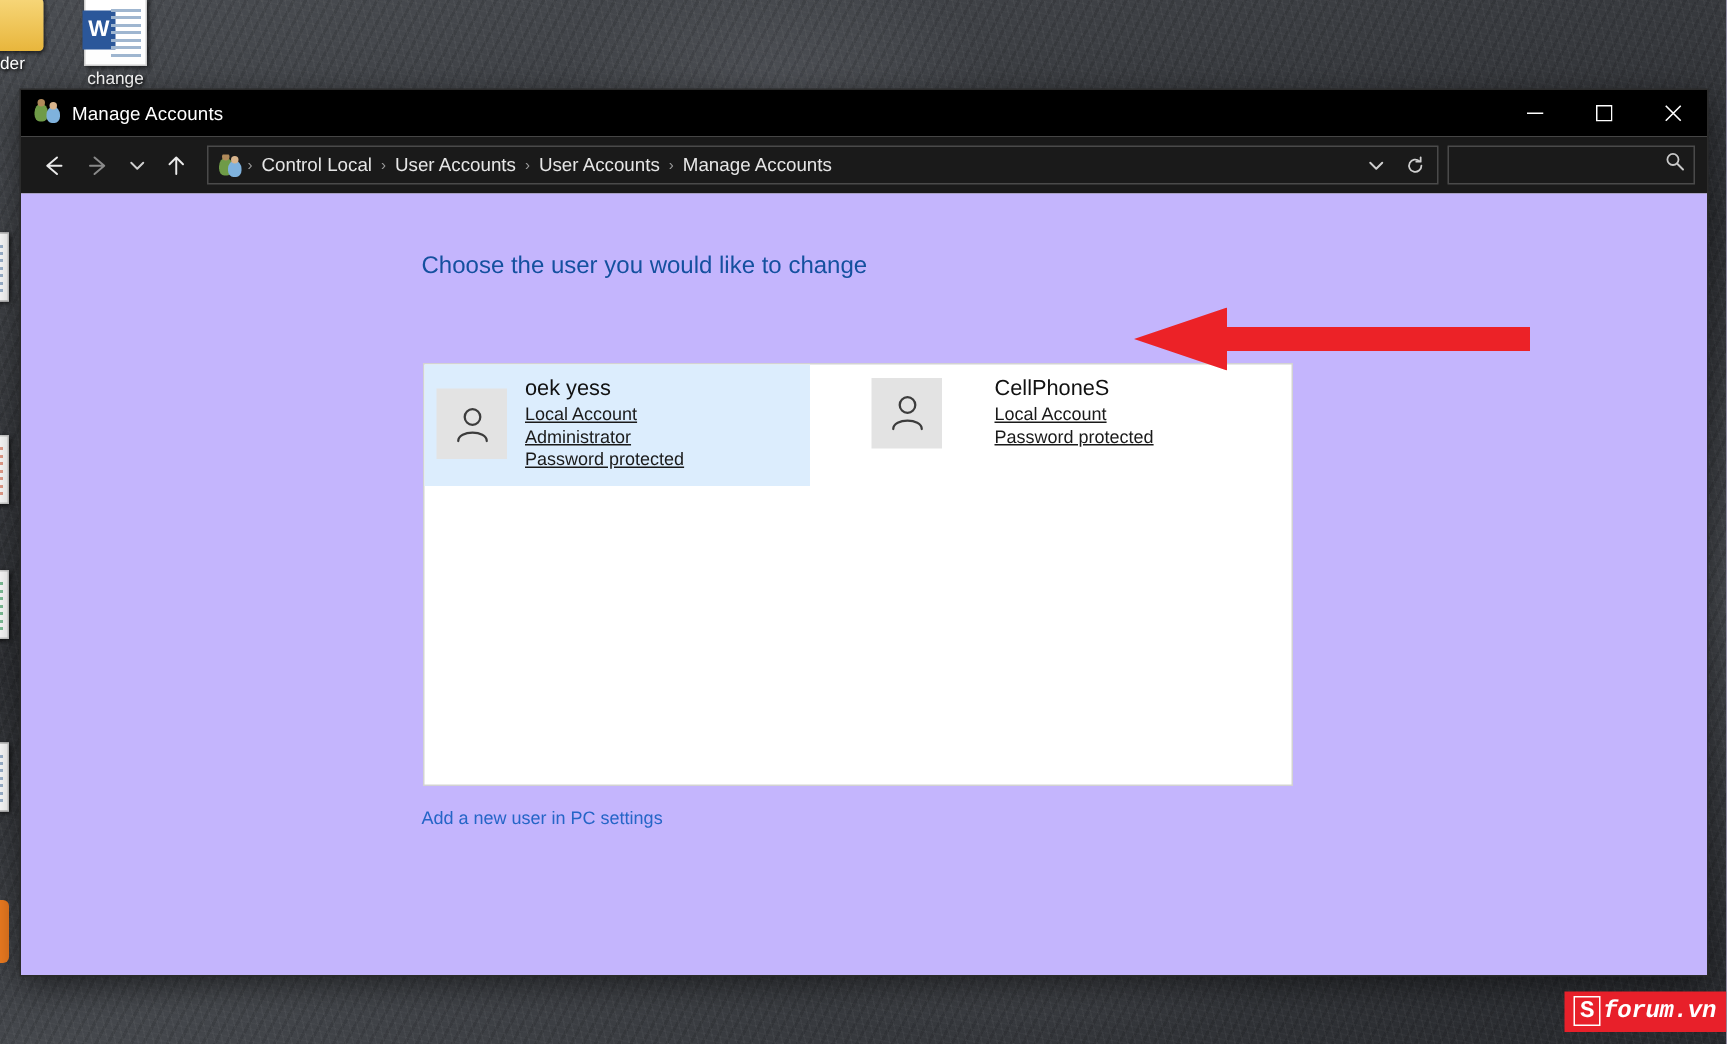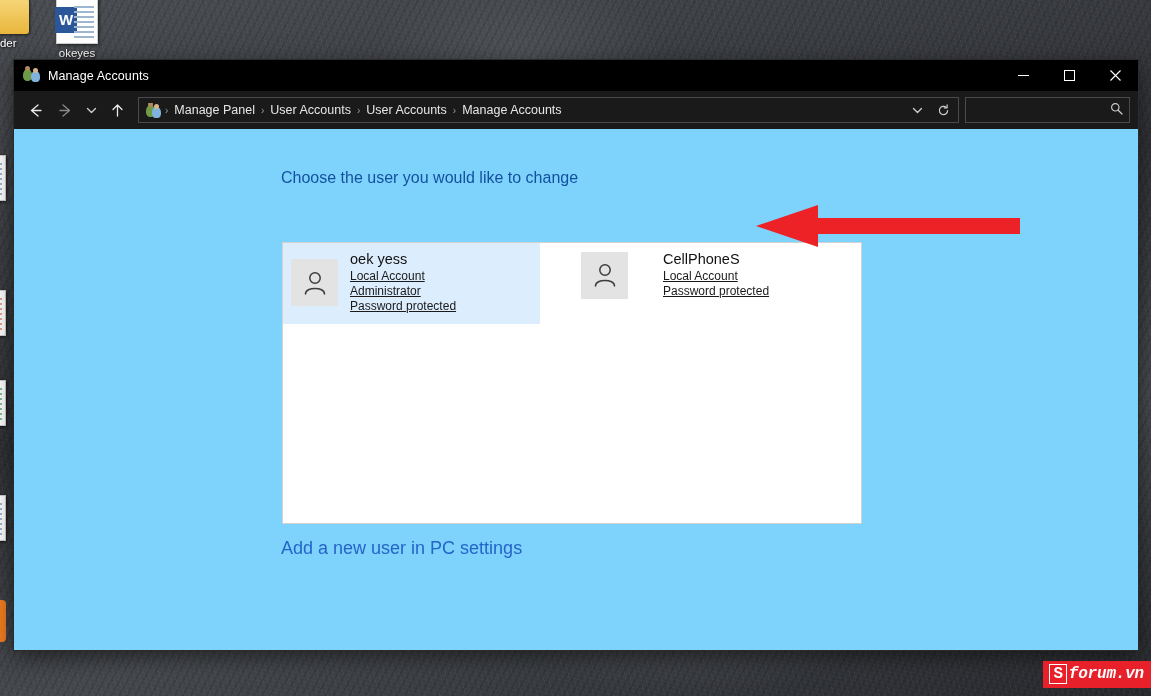--- a/index.html
+++ b/index.html
@@ -184,21 +184,21 @@
     color: #e0e0e0; font-size: 12px;
     font-family: "Liberation Sans", sans-serif;
     min-width: 0;
   }
   #searchbox .mag { color: #c9c9c9; }
 
   
   #content {
     position: relative;
     height: calc(590px - 31px - 38px);
-    background: #7dd3fc;
+    background: #c4b5fd;
     overflow: hidden;
   }
   #heading {
     position: absolute;
     left: 267px; top: 40px;
     font-size: 16px;
     color: #14509f;
     white-space: nowrap;
   }
   #userpanel {
@@ -231,21 +231,21 @@
   }
   .user-card .uline {
     font-size: 12px;
     color: #1a1a1a;
     line-height: 15px;
     text-decoration: underline;
   }
   #addlink {
     position: absolute;
     left: 267px; top: 409px;
-    font-size: 18px;
+    font-size: 12px;
     color: #2565c7;
     text-decoration: none;
     cursor: pointer;
     text-align: center;
   }
 
   
   #redarrow {
     position: absolute;
     left: 756px; top: 205px;
@@ -276,21 +276,21 @@
 </style>
 </head>
 <body>
 
 <div id="desktop">
 
   <div class="desk-icon" style="left:40px; top:-2px;">
     <span class="glyph docicon">
         <span class="badge">W</span>
       </span>
-    <span>okeyes</span>
+    <span>change</span>
   </div>
   <div class="desk-icon" style="left:-30px; top:-2px;">
     <span class="glyph foldericon"></span>
     <span>lder</span>
   </div>
   <div class="desk-icon" style="left:-52px; top:155px;">
     <span class="glyph docicon"></span>
 
   </div>
   <div class="desk-icon" style="left:-52px; top:290px;">
@@ -360,21 +360,21 @@
 
       <div id="addressbar">
         <div id="crumbs">
           <span class="crumb-icon">
             <span class="ua-people" style="width:15px;height:15px;">
                 <span class="p1"></span>
                 <span class="p2"></span>
               </span>
           </span>
           <span class="sep">›</span>
-          <span class="crumb">Manage Panel</span>
+          <span class="crumb">Control Local</span>
           <span class="sep">›</span>
           <span class="crumb">User Accounts</span>
           <span class="sep">›</span>
           <span class="crumb">User Accounts</span>
           <span class="sep">›</span>
           <span class="crumb">Manage Accounts</span>
         </div>
         <div class="addr-btn">
           <svg width="11" height="11" viewBox="0 0 11 11">
               <path d="M1.5 3.5 L5.5 7.5 L9.5 3.5" stroke="#cfcfcf" stroke-width="1.3" fill="none" stroke-linecap="round" stroke-linejoin="round"></path>

